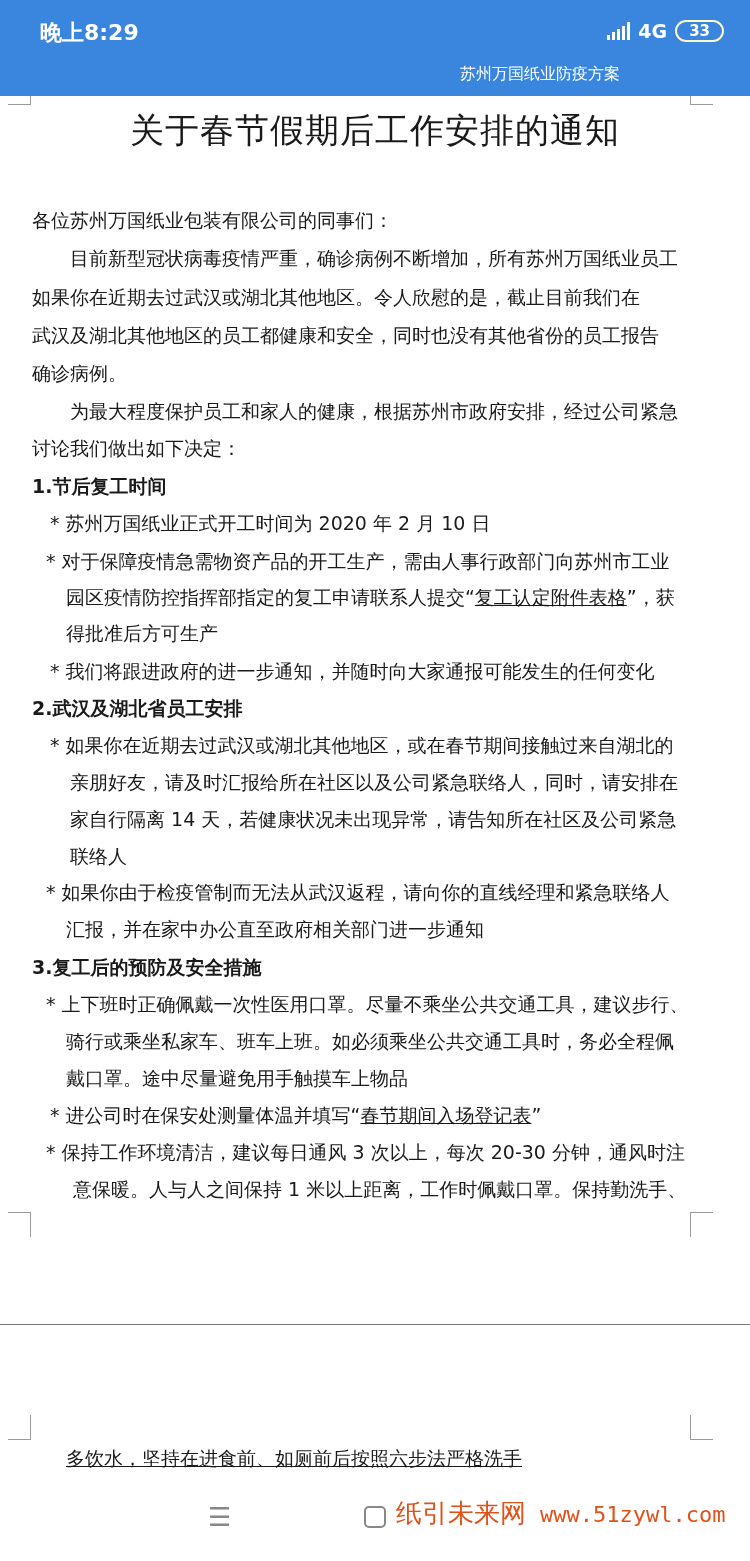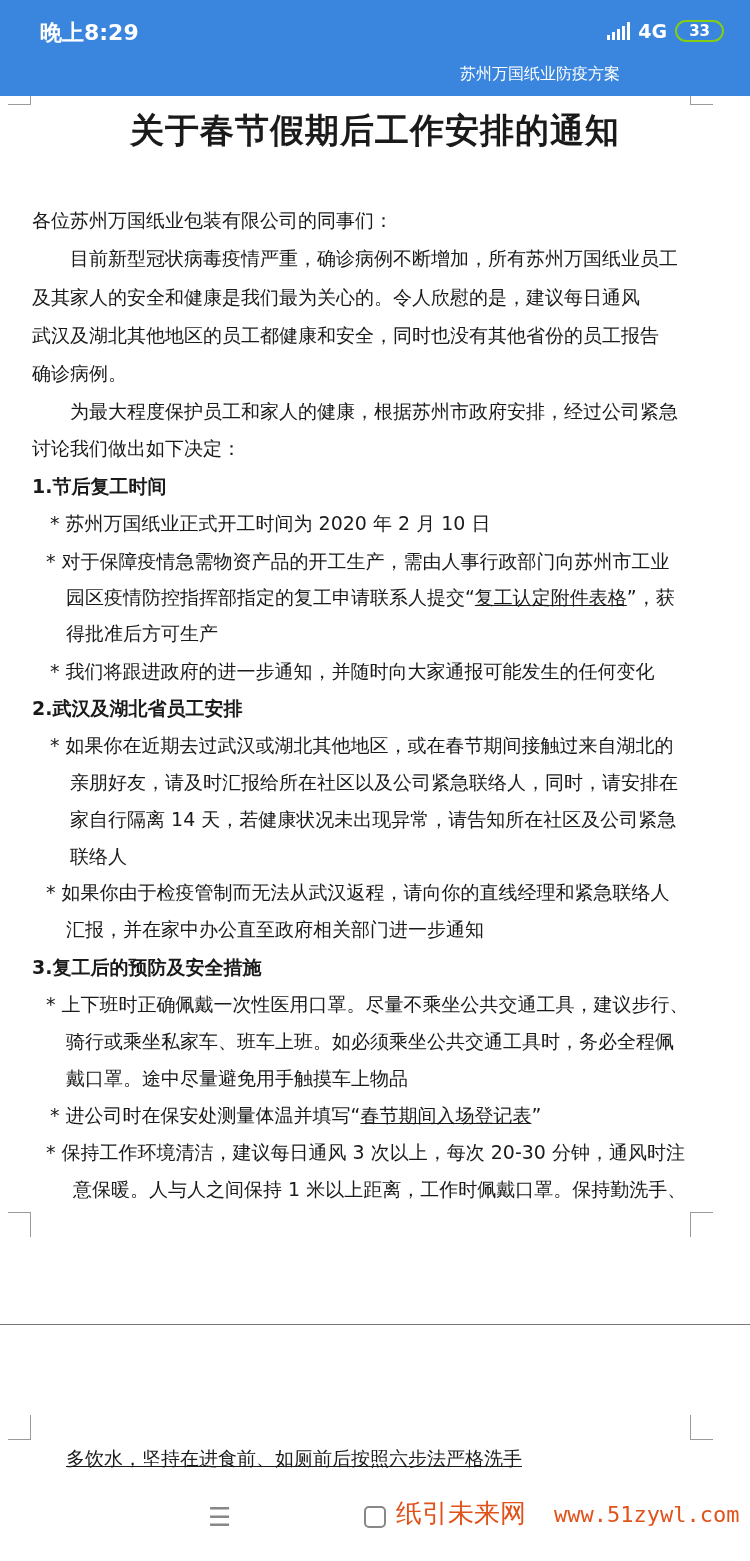--- a/index.html
+++ b/index.html
@@ -3,42 +3,42 @@
 <meta charset="utf-8">
 <style>
   html, body { margin:0; padding:0; }
   body { width:750px; height:1561px; background:#ffffff; position:relative; overflow:hidden;
          font-family:"DejaVu Sans","Liberation Sans",sans-serif; color:#1a1a1a; }
   .topbar { position:absolute; left:0; top:0; width:750px; height:96px; background:#3a86de; color:#fff; }
   .status-time { position:absolute; left:40px; top:18px; font-size:22px; font-weight:bold; }
   .status-right { position:absolute; right:26px; top:20px; display:flex; align-items:center; gap:8px; font-size:19px; font-weight:bold; }
   .signal { display:flex; align-items:flex-end; gap:2px; height:18px; }
   .signal span { display:block; width:3px; background:#fff; }
-  .battery { border:2px solid #84cc16; border-radius:12px; padding:0 12px; font-size:15px; height:18px; line-height:18px; position:relative; }
+  .battery { border:2px solid #fef9c3; border-radius:12px; padding:0 12px; font-size:15px; height:18px; line-height:18px; position:relative; }
   .battery::before { content:""; position:absolute; left:0; top:0; bottom:0; width:60%; background:rgba(255,255,255,0.0); }
   .app-title { position:absolute; left:0; width:620px; top:64px; text-align:right; font-size:16px; }
   .page { position:absolute; left:0; top:96px; width:750px; height:1375px; }
   .corner { position:absolute; width:22px; height:22px; border-color:#9a9a9a; border-style:solid; border-width:0; }
   .c-tl { left:8px; top:96px; border-right-width:1px; border-bottom-width:1px; width:22px; height:8px; }
   .c-tr { left:690px; top:96px; border-left-width:1px; border-bottom-width:1px; width:22px; height:8px; }
   .c-bl2 { left:8px; top:1212px; border-right-width:1px; border-top-width:1px; height:24px; }
   .c-br2 { left:690px; top:1212px; border-left-width:1px; border-top-width:1px; height:24px; }
   .c-bl3 { left:8px; top:1415px; border-right-width:1px; border-bottom-width:1px; height:24px; }
   .c-br3 { left:690px; top:1415px; border-left-width:1px; border-bottom-width:1px; height:24px; }
   .page-break { position:absolute; left:0; top:1324px; width:750px; height:1px; background:#777; }
-  .doc-title { position:absolute; left:0; top:108px; width:750px; text-align:center; font-size:34px; font-weight:bold; letter-spacing:1px; }
+  .doc-title { position:absolute; left:0; top:108px; width:750px; text-align:center; font-size:34px; font-weight:normal; letter-spacing:1px; }
   .line { position:absolute; font-size:19px; white-space:nowrap; }
   .h { font-weight:bold; }
   .u { text-decoration:underline; }
   .bottom-text { position:absolute; left:66px; top:1446px; font-size:19px;text-decoration:underline; }
   .navbar { position:absolute; left:0; top:1472px; width:750px; height:89px; background:#fff; }
   .nav-menu { position:absolute; left:208px; top:1502px; font-size:26px; color:#888; }
   .nav-home { position:absolute; left:364px; top:1506px; width:18px; height:18px; border:2px solid #888; border-radius:5px; }
   .watermark { position:absolute; left:396px; top:1496px; font-size:26px; color:#e0521a; white-space:nowrap; }
-  .watermark .url { font-family:"DejaVu Sans Mono","Liberation Mono",monospace; font-size:22px; margin-left:28px; }
+  .watermark .url { font-family:"DejaVu Sans Mono","Liberation Mono",monospace; font-size:22px; margin-left:14px; }
 </style>
 </head>
 <body>
 
 <div class="topbar">
   <div class="status-time">晚上8:29</div>
   <div class="status-right">
     <div class="signal">
       <span style="height:5px"></span>
         <span style="height:8px"></span>
@@ -54,21 +54,21 @@
 
 <div class="page"></div>
 <div class="corner c-tl"></div>
 <div class="corner c-tr"></div>
 
 <div class="doc-title">关于春节假期后工作安排的通知</div>
 
 <div id="lines">
     <div class="line" style="left: 32px; top: 208px;">各位苏州万国纸业包装有限公司的同事们：</div>
     <div class="line" style="left: 70px; top: 246px;">目前新型冠状病毒疫情严重，确诊病例不断增加，所有苏州万国纸业员工</div>
-    <div class="line" style="left: 32px; top: 285px;">及其家人的安全和健康是我们最为关心的。令人欣慰的是，建议每日通风</div>
+    <div class="line" style="left: 32px; top: 285px;">如果你在近期去过武汉或湖北其他地区。令人欣慰的是，截止目前我们在</div>
     <div class="line" style="left: 32px; top: 323px;">武汉及湖北其他地区的员工都健康和安全，同时也没有其他省份的员工报告</div>
     <div class="line" style="left: 32px; top: 361px;">确诊病例。</div>
     <div class="line" style="left: 70px; top: 399px;">为最大程度保护员工和家人的健康，根据苏州市政府安排，经过公司紧急</div>
     <div class="line" style="left: 32px; top: 436px;">讨论我们做出如下决定：</div>
     <div class="line h" style="left: 32px; top: 474px;">1.节后复工时间</div>
     <div class="line" style="left: 50px; top: 511px;">*  苏州万国纸业正式开工时间为 2020 年 2 月 10 日</div>
     <div class="line" style="left: 46px; top: 549px;">*  对于保障疫情急需物资产品的开工生产，需由人事行政部门向苏州市工业</div>
     <div class="line" style="left: 66px; top: 585px;">园区疫情防控指挥部指定的复工申请联系人提交“<span class="u">复工认定附件表格</span>”，获</div>
     <div class="line" style="left: 66px; top: 621px; text-align: right;">得批准后方可生产</div>
     <div class="line" style="left: 50px; top: 659px;">*  我们将跟进政府的进一步通知，并随时向大家通报可能发生的任何变化</div>

